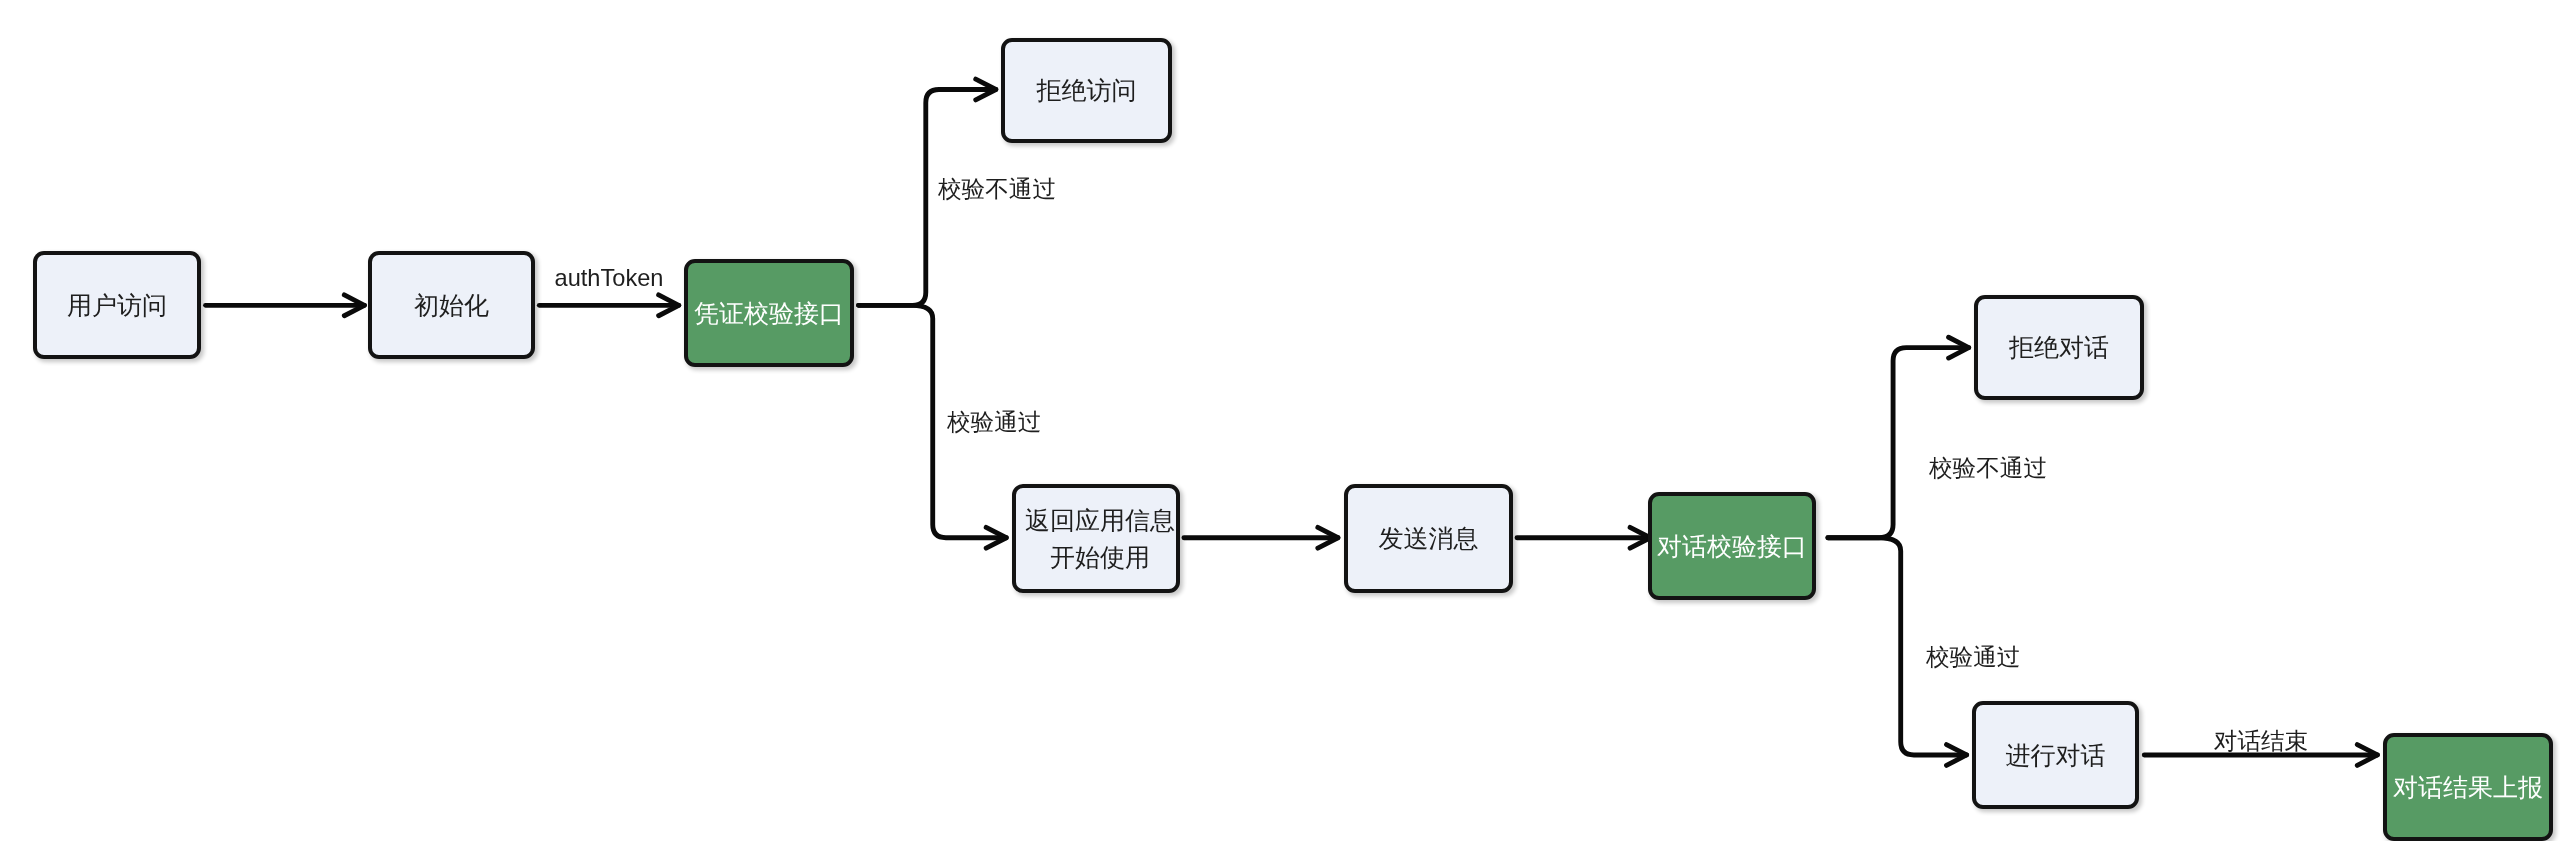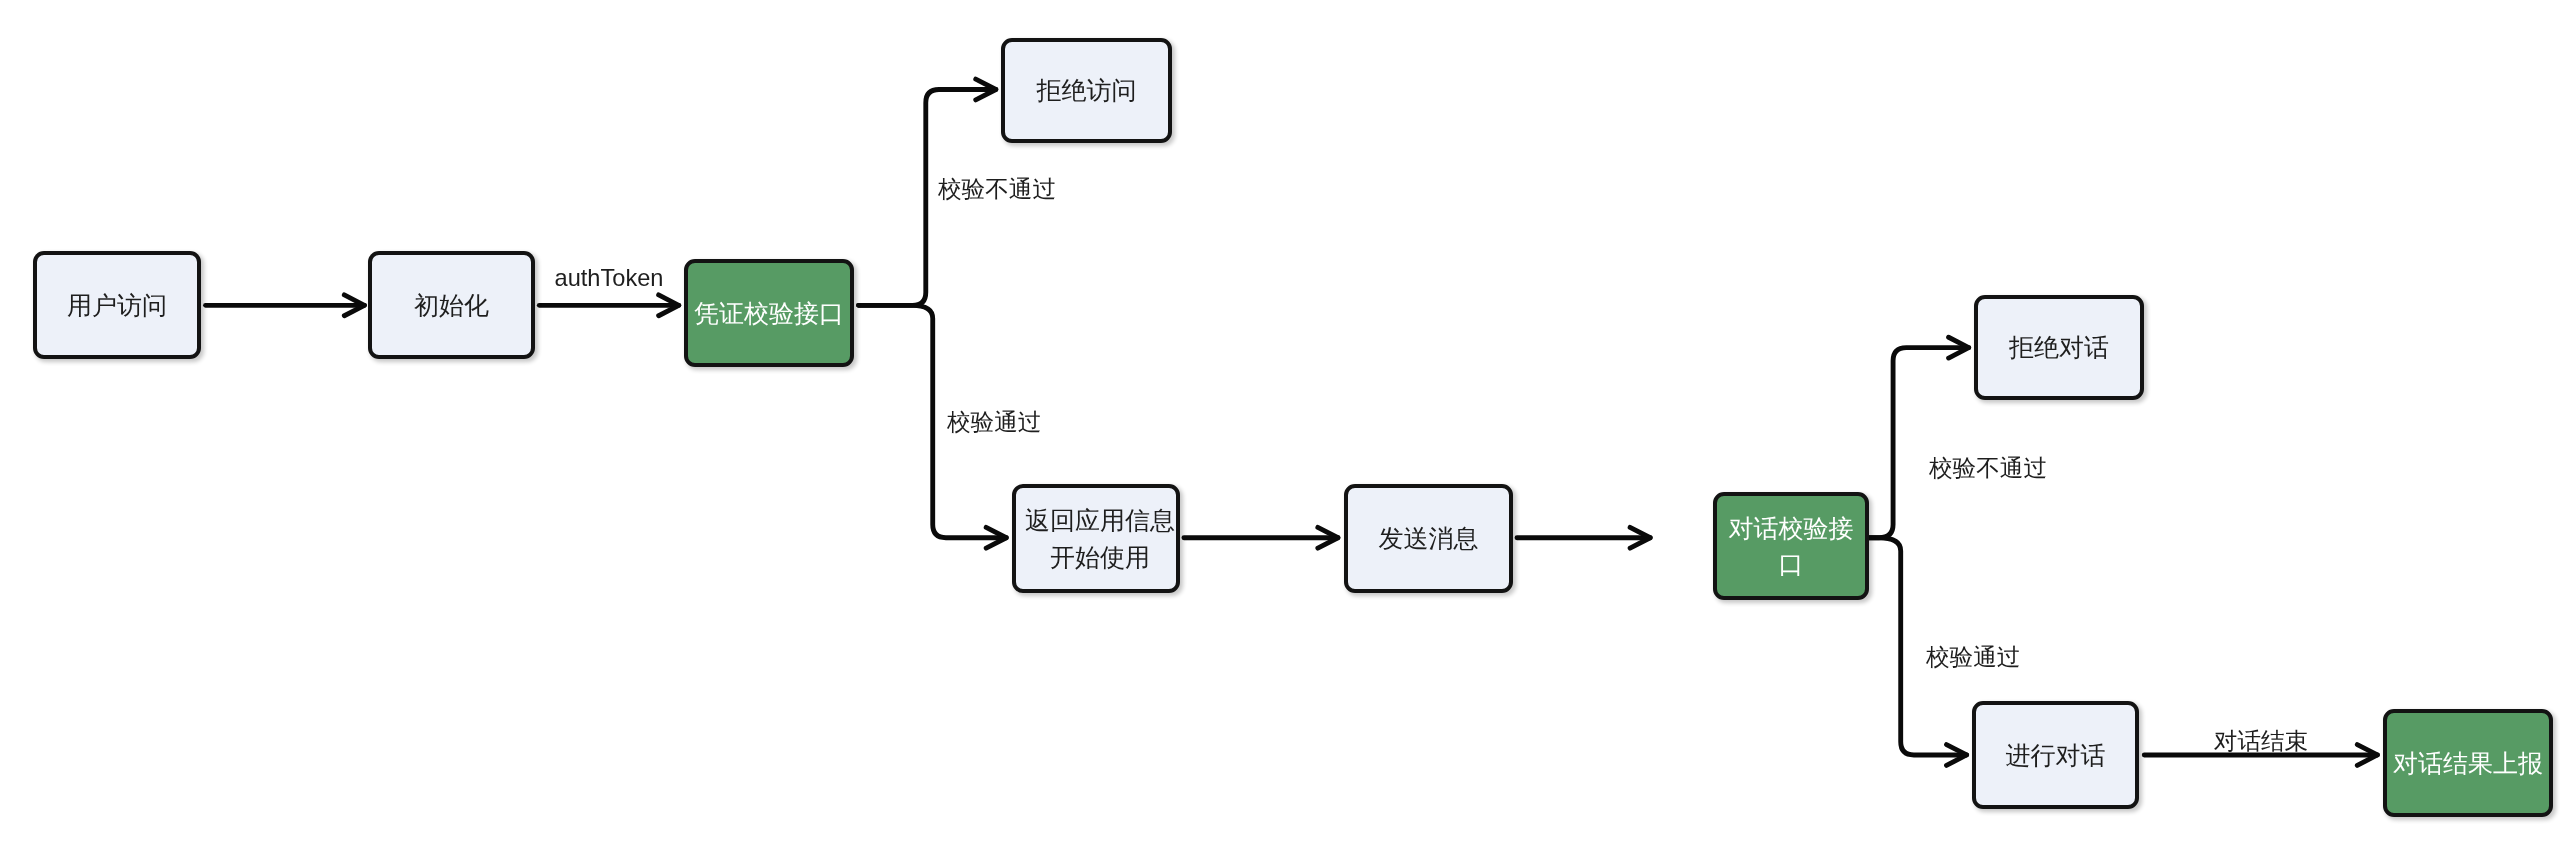--- a/index.html
+++ b/index.html
@@ -59,24 +59,24 @@
   .edge-label.centered {
     transform: translate(-50%, -50%);
   }
   
   .n-user       { left:   33px; top: 251px; width: 168px; height: 108px; }
   .n-init       { left:  368px; top: 251px; width: 167px; height: 108px; }
   .n-cred       { left:  684px; top: 251px; width: 170px; height: 108px; }
   .n-deny-acc   { left: 1001px; top:  38px; width: 171px; height: 105px; }
   .n-return     { left: 1012px; top: 484px; width: 168px; height: 109px; padding-left: 8px; }
   .n-send       { left: 1344px; top: 484px; width: 169px; height: 109px; }
-  .n-dlgcheck   { left: 1713px; top: 484px; width: 156px; height: 108px; }
+  .n-dlgcheck   { left: 1648px; top: 484px; width: 168px; height: 108px; }
   .n-deny-dlg   { left: 1974px; top: 295px; width: 170px; height: 105px; text-align: right; }
   .n-dodlg      { left: 1972px; top: 701px; width: 167px; height: 108px; }
-  .n-report     { left: 2383px; top: 701px; width: 170px; height: 108px; }
+  .n-report     { left: 2383px; top: 725px; width: 170px; height: 108px; }
   
   .l-authtoken  { left:  609px; top:  278px; }
   .l-cred-fail  { left: 938px; top:  189px; }
   .l-cred-pass  { left: 947px; top:  422px; }
   .l-dlg-fail   { left: 1929px; top:  468px; }
   .l-dlg-pass   { left: 1926px; top:  657px; }
   .l-dlg-end    { left: 2261px; top: 733px; margin-top: 8px; }
 </style>
 </head>
 <body>

